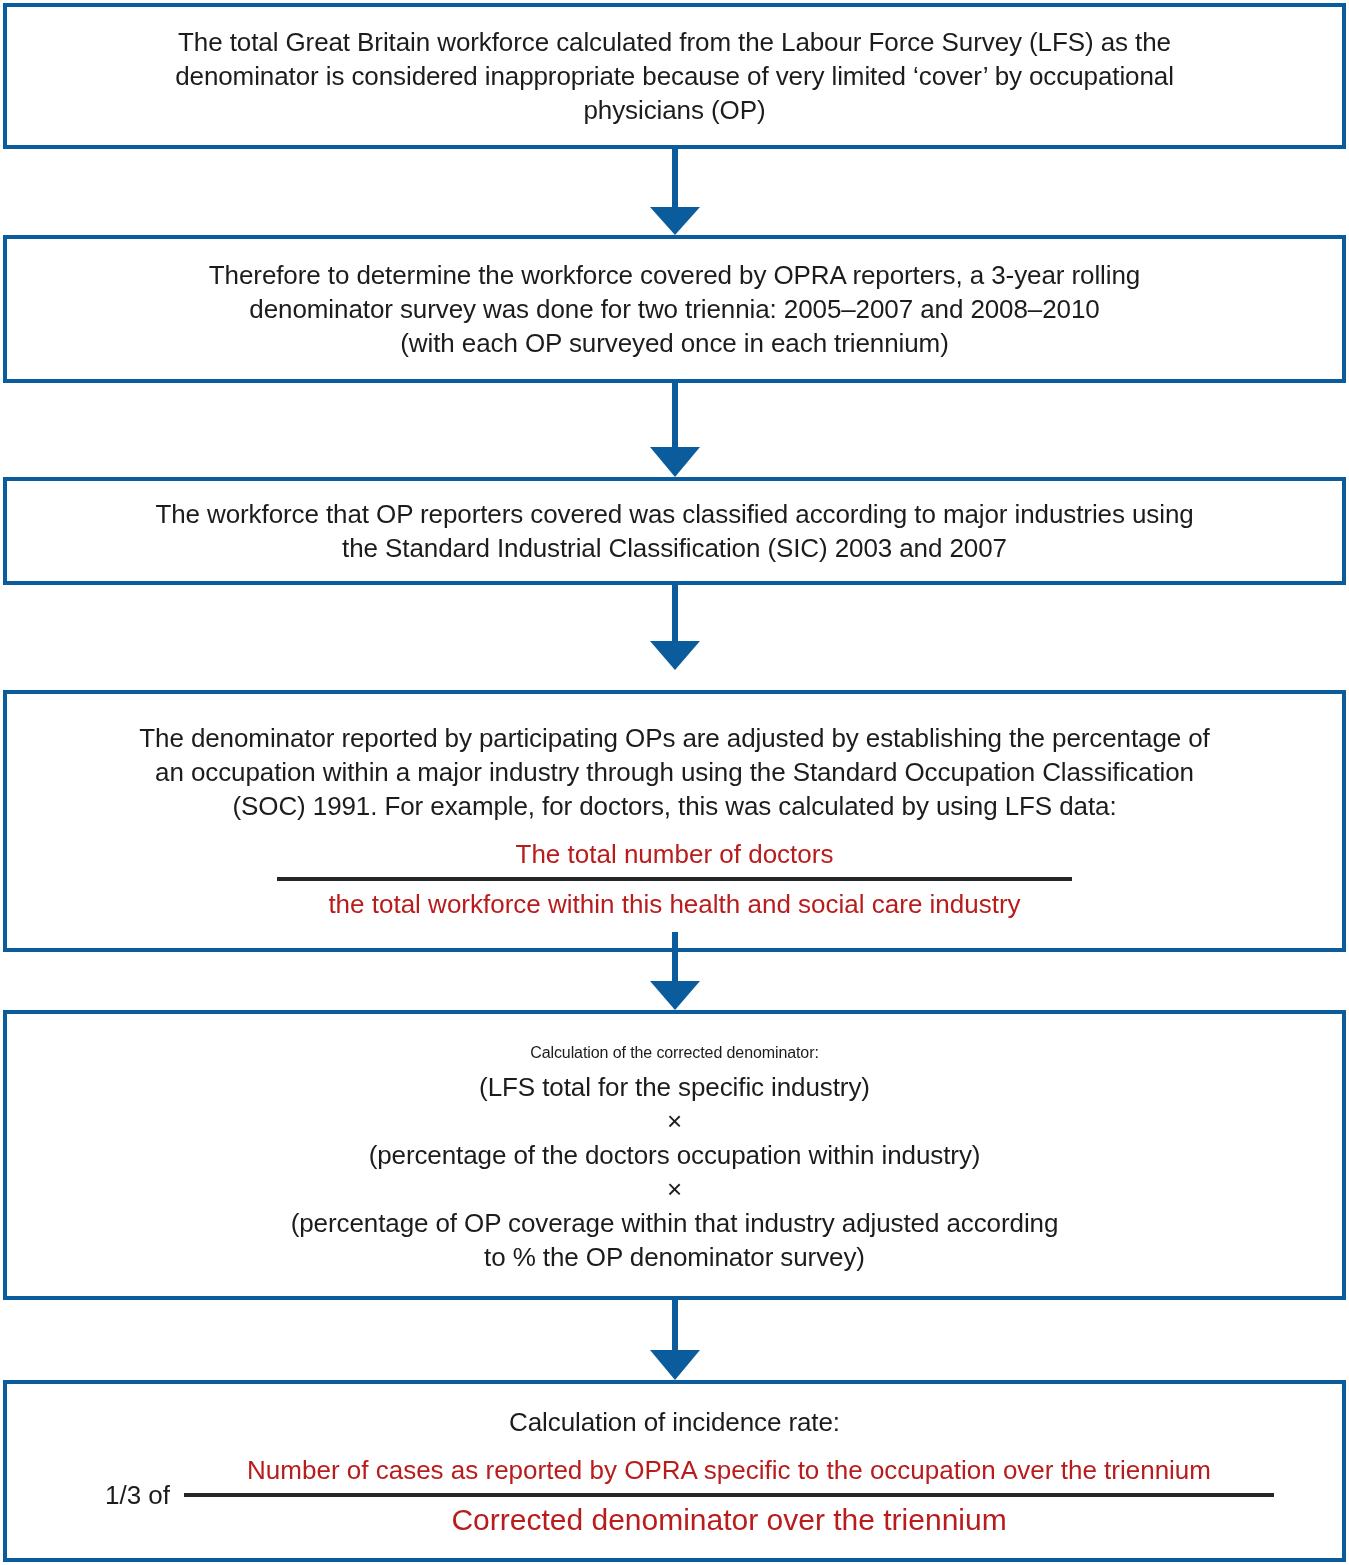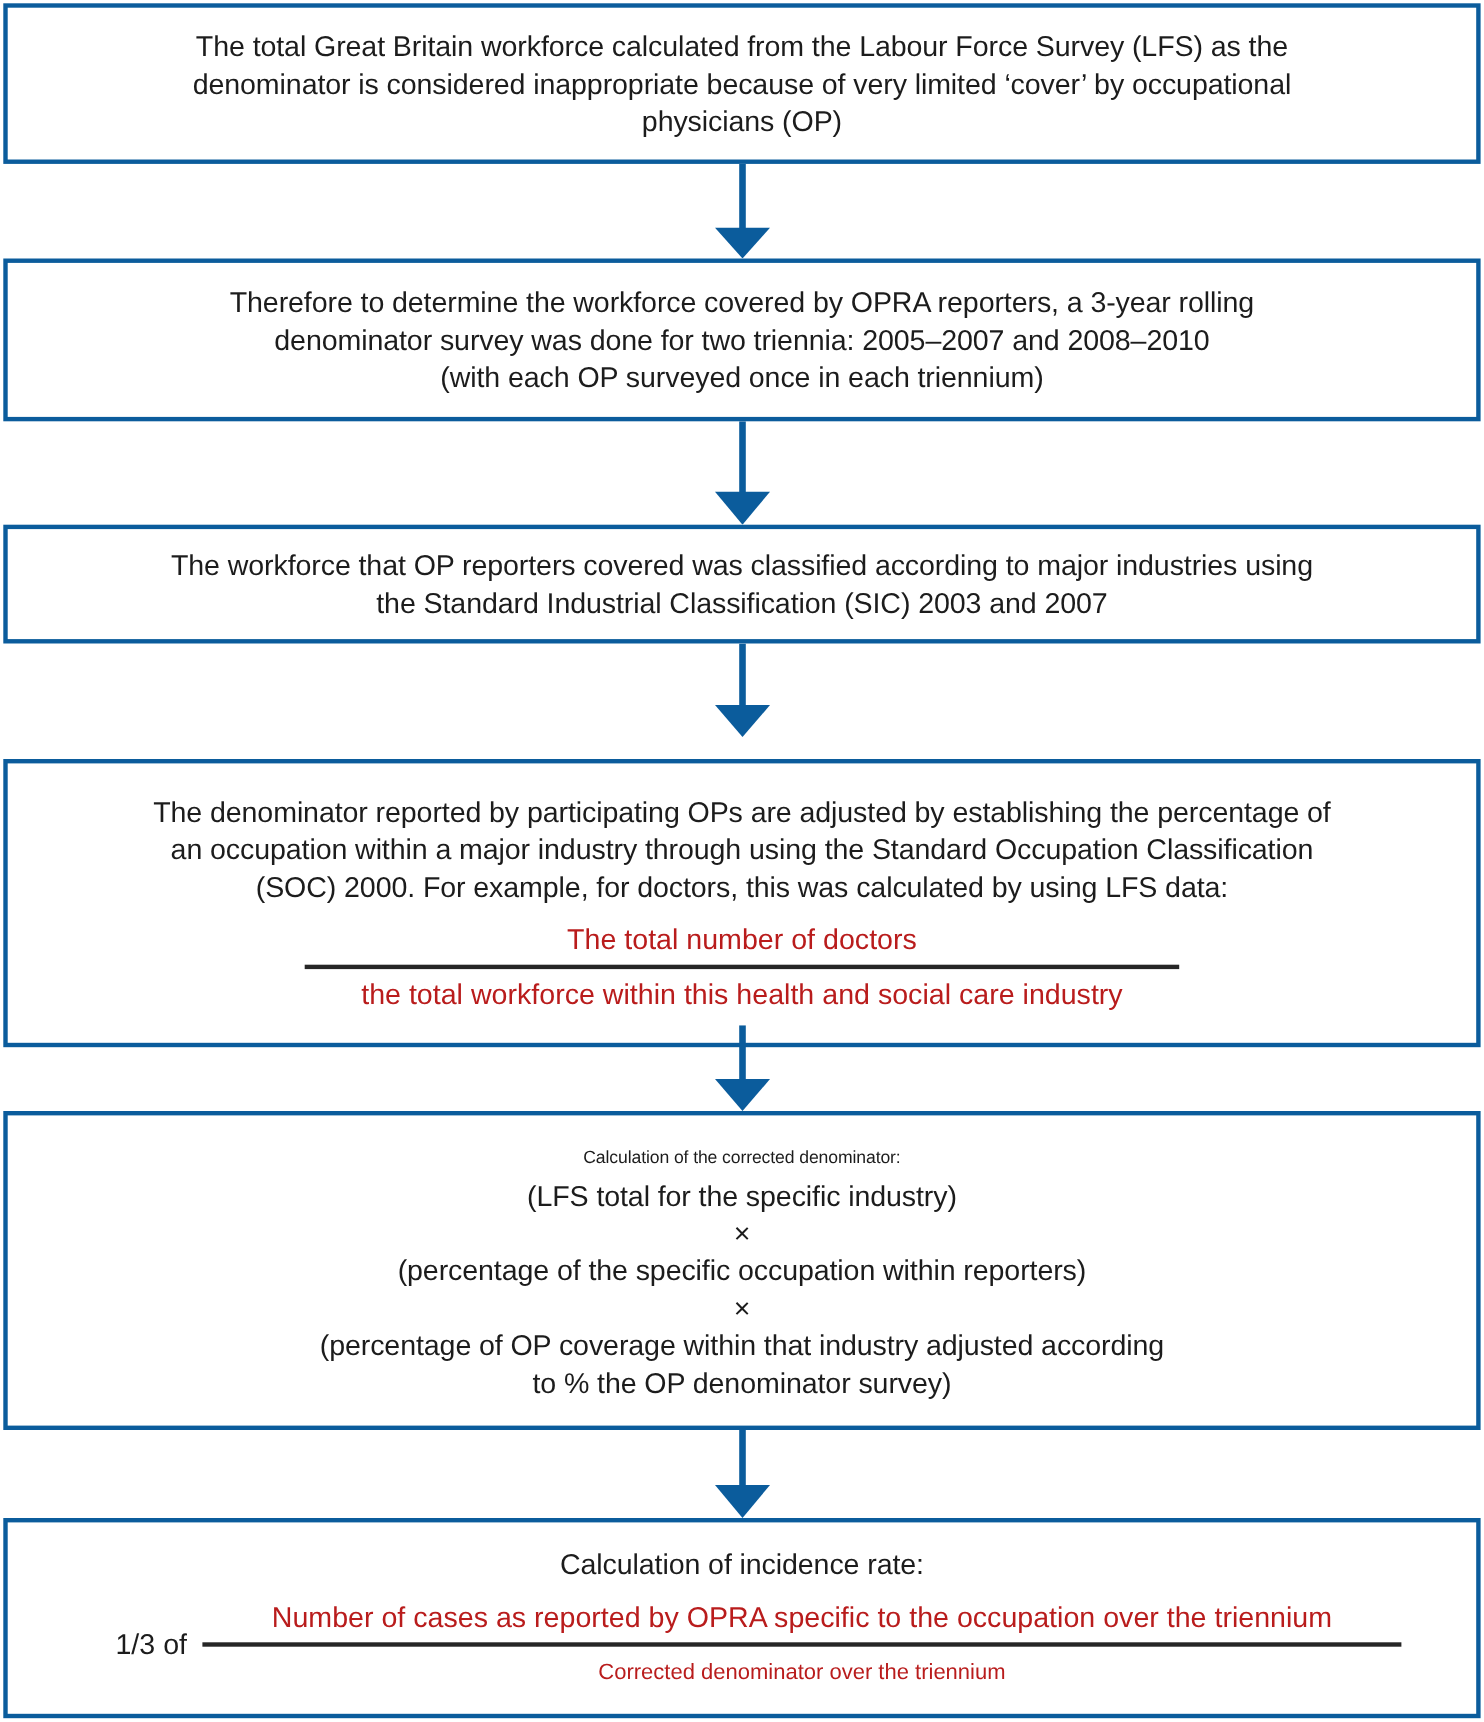--- a/index.html
+++ b/index.html
@@ -139,21 +139,21 @@
     <svg width="1349" height="85" viewBox="0 0 1349 85">
       <line x1="675" y1="0" x2="675" y2="60" stroke="#0b5c9c" stroke-width="6"></line>
       <polygon points="650,56 700,56 675,85" fill="#0b5c9c"></polygon>
     </svg>
   </div>
 
   <div class="node" style="top:670px; height:262px;margin-top:20px;">
     <div class="para">
       <span class="line" style="font-size: 26px;">The denominator reported by participating OPs are adjusted by establishing the percentage of</span>
       <span class="line" style="font-size: 26px;">an occupation within a major industry through using the Standard Occupation Classification</span>
-      <span class="line" style="font-size: 26px;">(SOC) 2000. For example, for doctors, this was calculated by using LFS data:</span>
+      <span class="line" style="font-size: 26px;">(SOC) 1991. For example, for doctors, this was calculated by using LFS data:</span>
     </div>
     <div class="spacer-sm"></div>
     <div class="fraction">
       <span class="numer" style="font-size: 26px;">The total number of doctors</span>
       <div class="bar" style="width:795px;"></div>
       <span class="denom" style="font-size: 26px;">the total workforce within this health and social care industry</span>
     </div>
   </div>
 
   <div class="connector" style="top:932px; height:78px;">
@@ -161,21 +161,21 @@
       <line x1="675" y1="0" x2="675" y2="53" stroke="#0b5c9c" stroke-width="6"></line>
       <polygon points="650,49 700,49 675,78" fill="#0b5c9c"></polygon>
     </svg>
   </div>
 
   <div class="node" style="top:1010px; height:290px;">
     <div class="para">
       <span class="line" style="font-size: 16px;">Calculation of the corrected denominator:</span>
       <span class="line" style="font-size: 26px;">(LFS total for the specific industry)</span>
       <span class="line times" style="font-size: 26px;">×</span>
-      <span class="line" style="font-size: 26px;">(percentage of the specific occupation within reporters)</span>
+      <span class="line" style="font-size: 26px;">(percentage of the doctors occupation within industry)</span>
       <span class="line times" style="font-size: 26px;">×</span>
       <span class="line" style="font-size: 26px;">(percentage of OP coverage within that industry adjusted according</span>
       <span class="line" style="font-size: 26px;">to % the OP denominator survey)</span>
     </div>
   </div>
 
   <div class="connector" style="top:1300px; height:80px;">
     <svg width="1349" height="80" viewBox="0 0 1349 80">
       <line x1="675" y1="0" x2="675" y2="54" stroke="#0b5c9c" stroke-width="6"></line>
       <polygon points="650,50 700,50 675,80" fill="#0b5c9c"></polygon>
@@ -183,18 +183,18 @@
   </div>
 
   <div class="node" style="top:1380px; height:182px;">
     <span class="line" style="font-size: 26px;">Calculation of incidence rate:</span>
     <div class="spacer-sm"></div>
     <div class="fraction-row">
       <span class="prefix">1/3 of</span>
       <div class="fraction">
         <span class="numer" style="font-size: 26px;">Number of cases as reported by OPRA specific to the occupation over the triennium</span>
         <div class="bar" style="width:1090px;"></div>
-        <span class="denom" style="font-size: 20px;">Corrected denominator over the triennium</span>
+        <span class="denom" style="font-size: 30px;">Corrected denominator over the triennium</span>
       </div>
     </div>
   </div>
 
 </div>
 
 </body></html>

